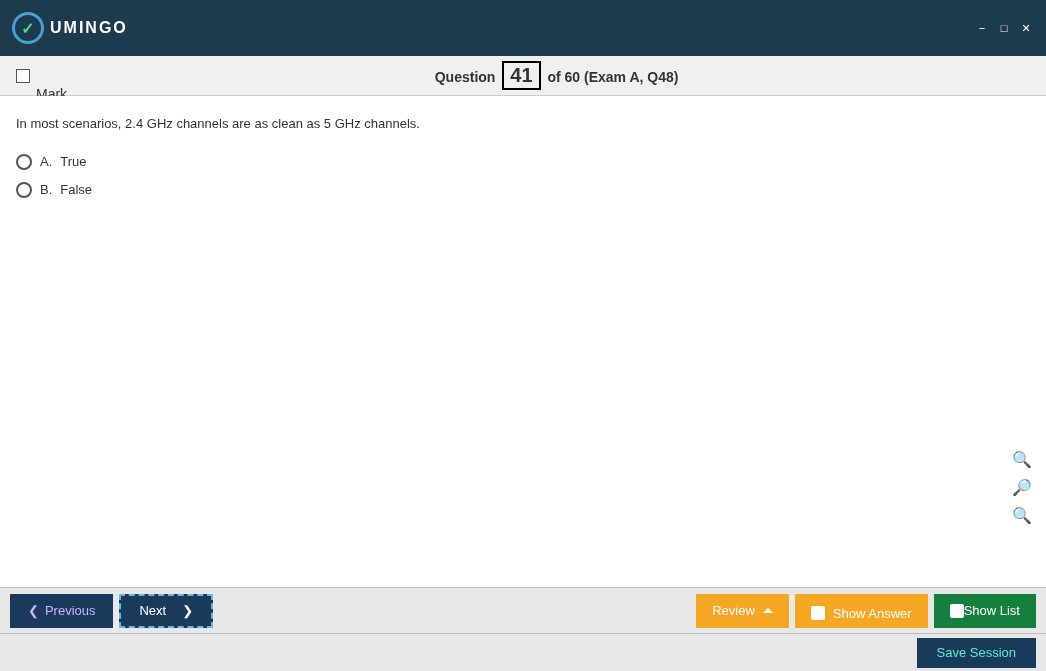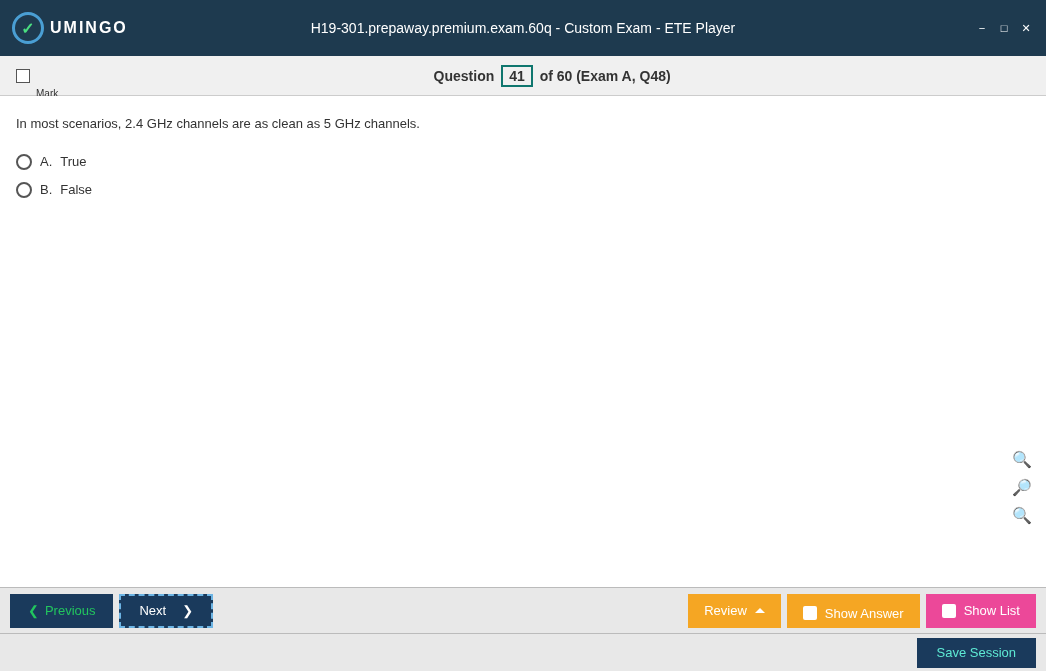--- a/index.html
+++ b/index.html
@@ -66,39 +66,39 @@
       align-items: center;
       gap: 6px;
     }
     .mark-checkbox {
       width: 14px;
       height: 14px;
       border: 1px solid #555;
       background: white;
     }
     .mark-label {
-      font-size: 10px;
+      font-size: 14px;
       color: #333;
       text-decoration: underline;
       cursor: pointer;
       margin-top: 36px;
     }
     .question-info {
       flex: 1;
       text-align: center;
       font-size: 14px;
       font-weight: 600;
       color: #333;
     }
     .question-number-box {
       display: inline-block;
-      border: 2px solid #0f766e;
+      border: 2px solid #000000;
       padding: 1px 6px;
       font-weight: bold;
-      font-size: 14px;
+      font-size: 20px;
       margin: 0 3px;
     }
 
     
     .content-area {
       background: white;
       flex: 1;
       padding: 18px 16px 12px 16px;
       position: relative;
       overflow: hidden;
@@ -155,21 +155,21 @@
       border-top: 1px solid #bbb;
       height: 46px;
       display: flex;
       align-items: center;
       padding: 0 10px;
       gap: 6px;
       flex-shrink: 0;
     }
     .nav-btn-prev {
       background: #1a3a5c;
-      color: #22c55e;
+      color: #c4b5fd;
       border: none;
       padding: 8px 18px;
       cursor: pointer;
       font-size: 13px;
       display: flex;
       align-items: center;
       gap: 6px;
       height: 34px;
     }
     .nav-btn-next {
@@ -210,30 +210,29 @@
       color: white;
       border: none;
       padding: 12px 16px;
       cursor: pointer;
       font-size: 13px;
       height: 34px;
       display: flex;
       gap: 8px;
     }
     .show-list-btn {
-      background: #ec4899;
+      background: #15803d;
       color: white;
       border: none;
       padding: 8px 16px;
       cursor: pointer;
       font-size: 13px;
       height: 34px;
       display: flex;
       align-items: center;
-      gap: 8px;
     }
     .btn-square-icon {
       width: 14px;
       height: 14px;
       background: white;
       border-radius: 2px;
       flex-shrink: 0;
     }
 
     
@@ -301,21 +300,20 @@
     .chevron-right::before { content: '❯'; }
   </style>
 </head>
 <body>
 
 <div class="title-bar">
   <div class="vumingo-logo">
     <div class="check-circle">✓</div>
     <span class="vumingo-text">UMINGO</span>
   </div>
-  <div class="title-bar-center">H19-301.prepaway.premium.exam.60q - Custom Exam - ETE Player</div>
   <div class="title-bar-controls">
     <button class="win-btn">−</button>
     <button class="win-btn">□</button>
     <button class="win-btn">✕</button>
   </div>
 </div>
 
 <div class="question-header">
   <div class="mark-checkbox-container">
     <div class="mark-checkbox"></div>

